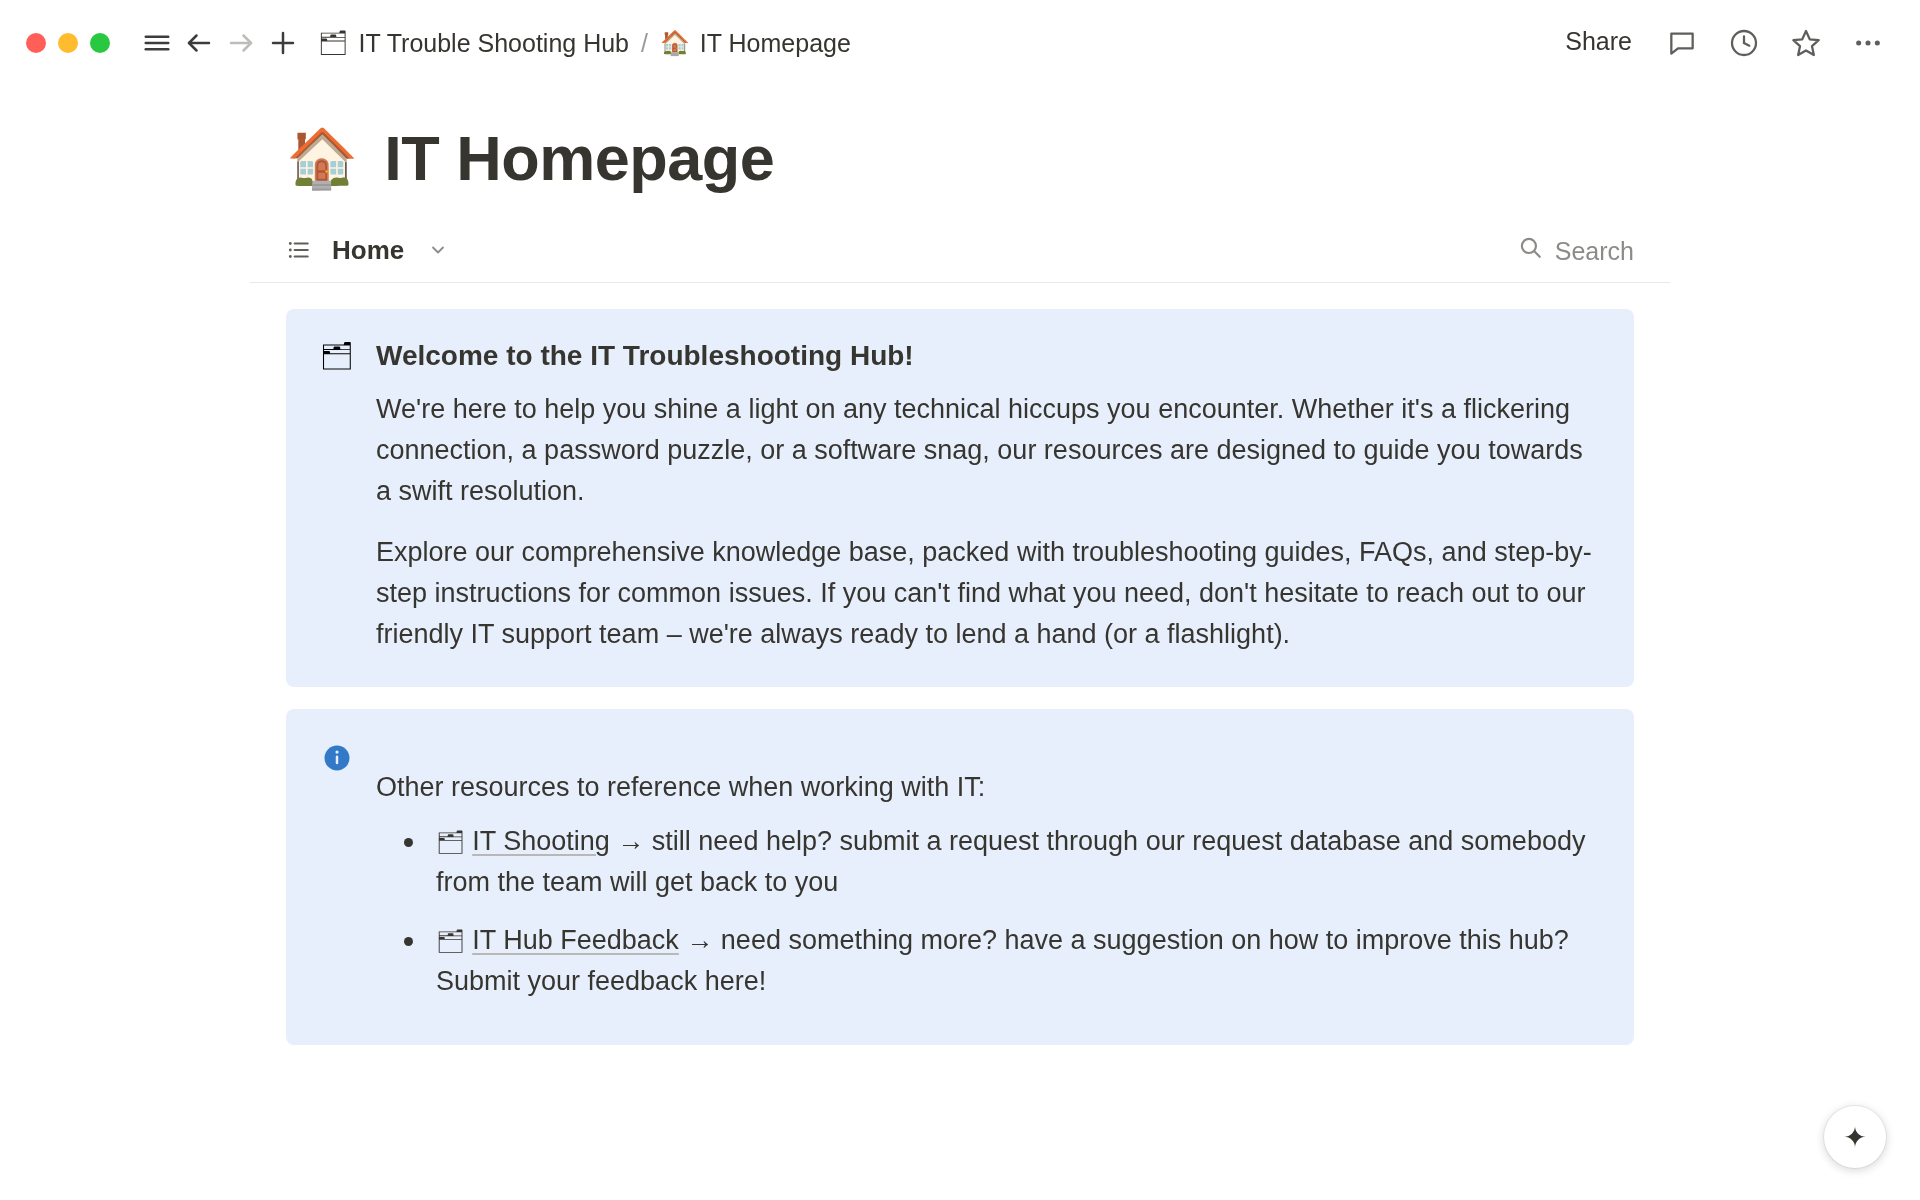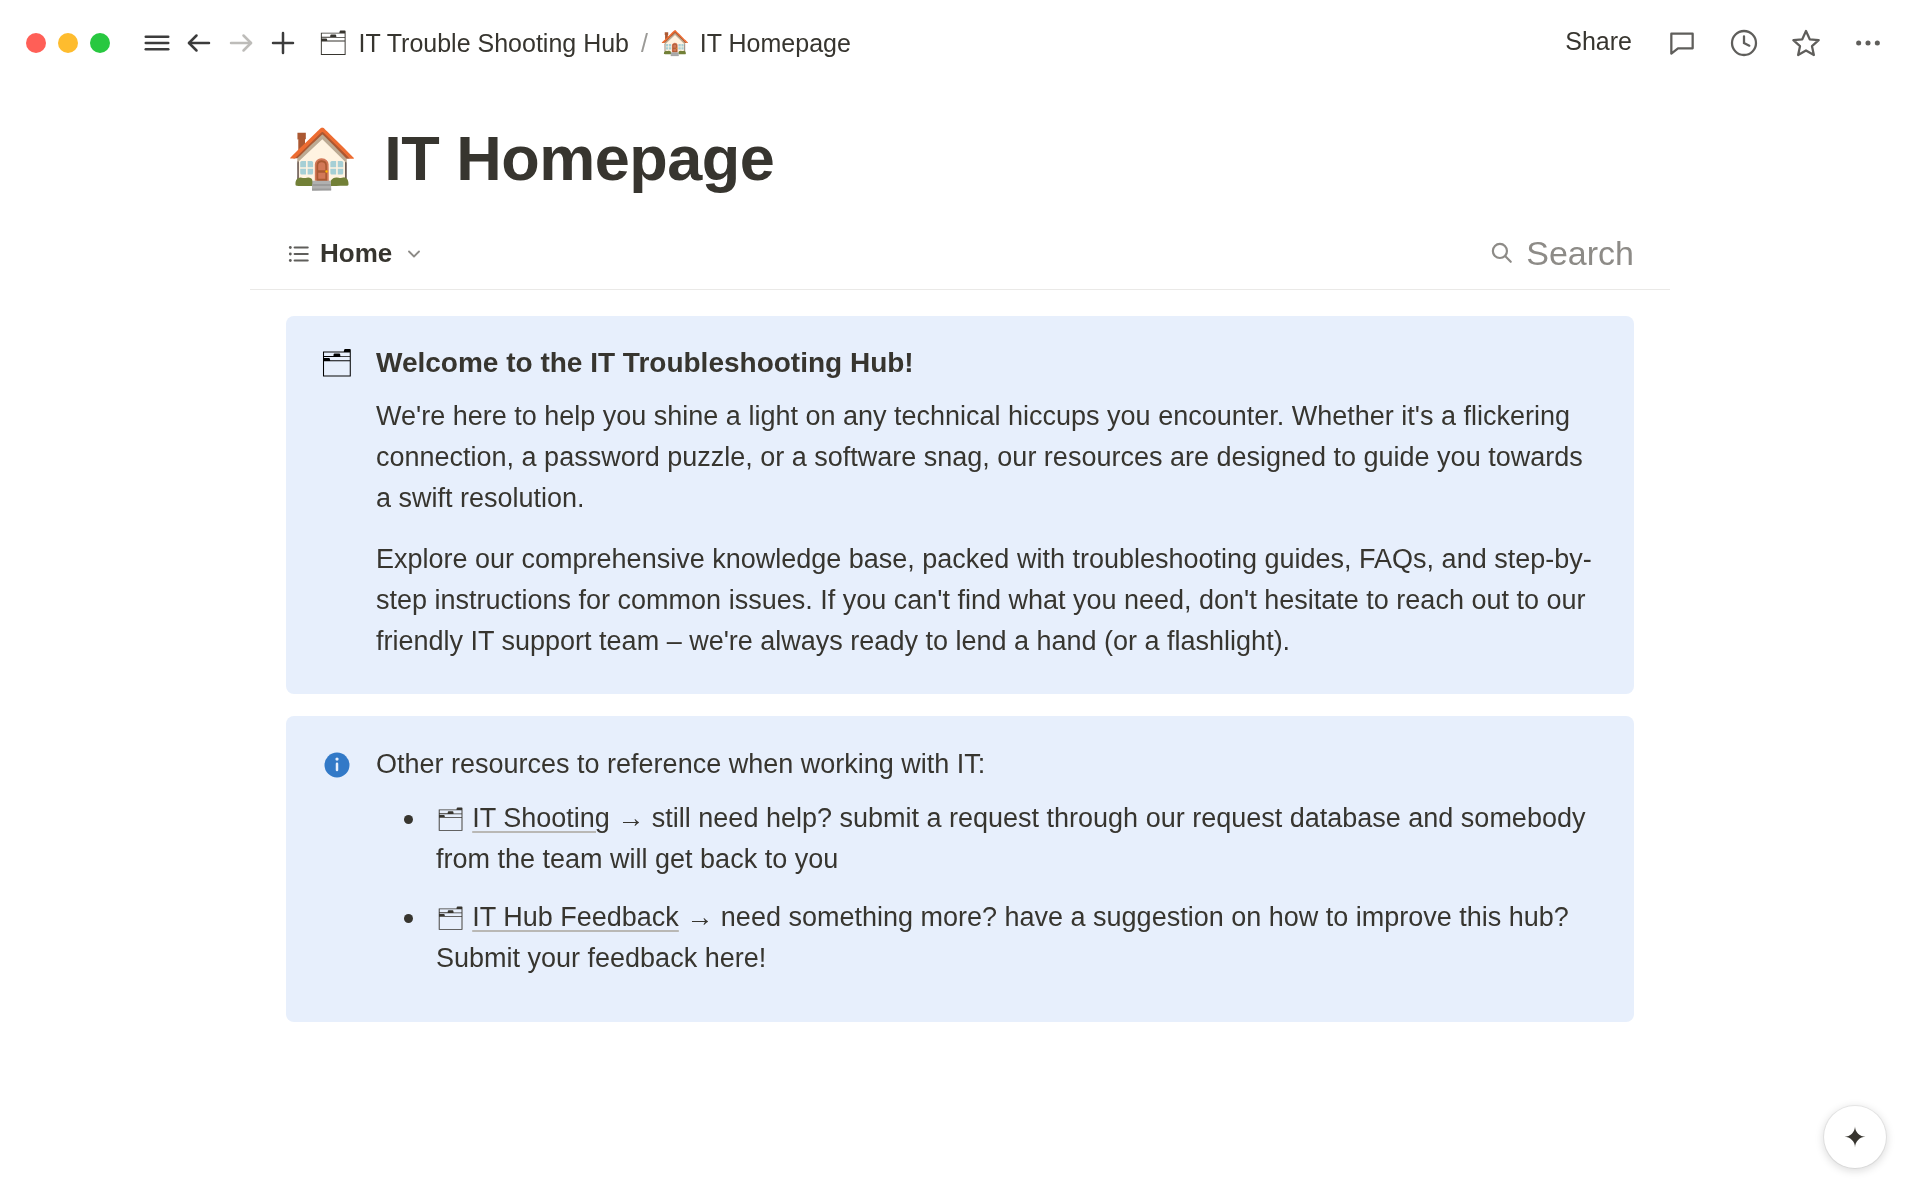--- a/index.html
+++ b/index.html
@@ -108,34 +108,34 @@
   .viewbar {
     display: flex;
     align-items: center;
     padding: 0 36px 16px 36px;
     border-bottom: 1.5px solid #eae9e7;
     margin-bottom: 26px;
   }
   .view-tab {
     display: flex;
     align-items: center;
-    gap: 8px;
+    gap: 20px;
     font-size: 26px;
     font-weight: 700;
     color: #37352f;
   }
   .view-tab .list-icon { color: #5f5e5b; display: flex; }
   .chev { color: #8d8b87; display: flex; margin-left: 4px; }
   .search-box {
     margin-left: auto;
     display: flex;
     align-items: flex-end;
     gap: 12px;
     color: #8d8b87;
-    font-size: 34px;
+    font-size: 25px;
   }
 
   
   .callout {
     background: #e7effc;
     border-radius: 8px;
     padding: 28px 34px 32px 34px;
     margin: 0 36px 22px 36px;
     display: flex;
     gap: 22px;
@@ -163,20 +163,21 @@
     color: #37352f;
     margin-bottom: 20px;
   }
   .callout p:last-child { margin-bottom: 0; }
 
   .lead-line {
     font-size: 27px;
     line-height: 1.5;
     color: #37352f;
     margin-bottom: 14px;
+    margin-top: 30px;
   }
   ul.res-list {
     list-style: none;
     margin: 0;
     padding: 0 0 0 18px;
   }
   ul.res-list li {
     position: relative;
     padding-left: 42px;
     font-size: 27px;

